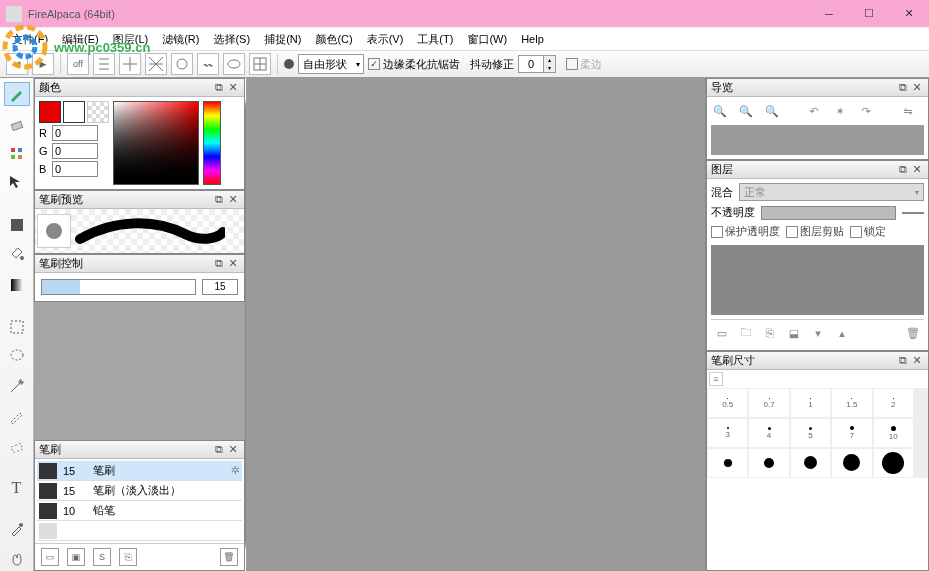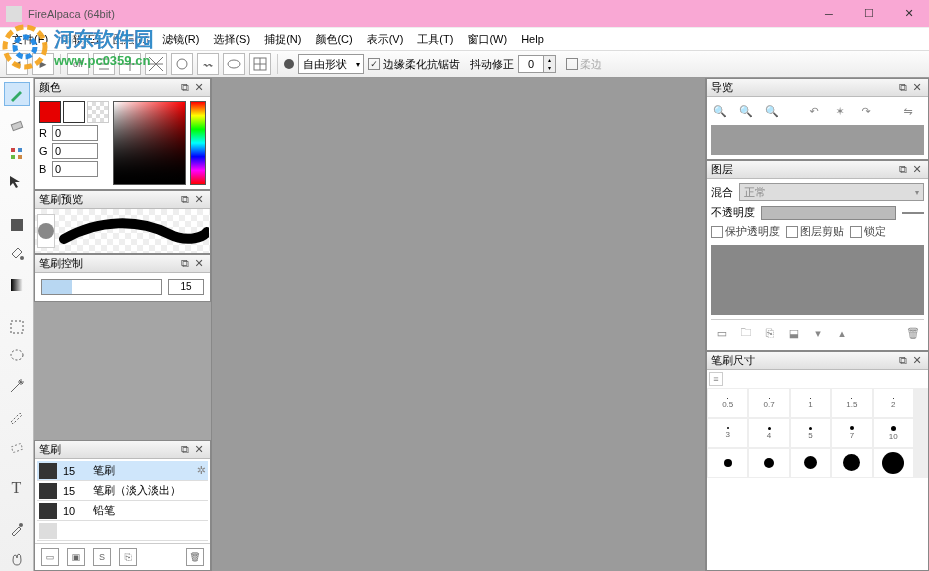--- a/index.html
+++ b/index.html
@@ -25,21 +25,21 @@
 .tb-spin input { width: 24px; border: none; text-align: center; height: 16px; }
 .tb-spin .sp { width: 12px; height: 16px; display: flex; flex-direction: column; }
 .tb-spin .sp div { flex: 1; font-size: 6px; text-align: center; line-height: 8px; background: #eee; border-left: 1px solid #999; }
 
 .workspace { display: flex; height: calc(100% - 78px); }
 
 .toolcol { width: 34px; background: linear-gradient(#fdfdfd,#f0f0f0); border-right: 1px solid #bbb; display: flex; flex-direction: column; align-items: center; padding-top: 4px; gap: 6px; }
 .tool { width: 26px; height: 24px; display: flex; align-items: center; justify-content: center; border: 1px solid transparent; }
 .tool.selected { background: #cfe6fb; border: 1px solid #7bb6e8; }
 
-.leftpanels { width: 178px; display: flex; flex-direction: column; background: #a5a5a5; border-right: 1px solid #888; }
+.leftpanels { width: 212px; display: flex; flex-direction: column; background: #a5a5a5; border-right: 1px solid #888; border-radius: 29px; }
 .panel { border: 1px solid #888; margin: 0; background: #fff; }
 .panel-header { height: 18px; background: linear-gradient(#f7f7f7,#e0e0e0); border-bottom: 1px solid #bbb; display: flex; align-items: center; padding: 0 4px; font-size: 11px; }
 .panel-header .sp { flex: 1; }
 .panel-header .pbtn { width: 14px; text-align: center; color: #555; cursor: pointer; }
 
 .color-body { display: flex; padding: 4px; gap: 4px; height: 92px; }
 .color-left { width: 70px; display: flex; flex-direction: column; gap: 2px; }
 .swatches { display: flex; gap: 2px; height: 22px; }
 .swatch-main { width: 22px; height: 22px; background: #e60000; border: 1px solid #333; }
 .swatch-sub { width: 22px; height: 22px; background: #fff; border: 1px solid #333; }
@@ -550,16 +550,15 @@
     </div>
   </div>
 </div>
 
 <div class="watermark">
   <svg class="wm-logo" viewBox="0 0 50 50">
     <circle cx="25" cy="25" r="20" fill="none" stroke="#f5a623" stroke-width="5" stroke-dasharray="8 4"></circle>
     <circle cx="25" cy="25" r="10" fill="none" stroke="#1e88e5" stroke-width="5" stroke-dasharray="6 3"></circle>
   </svg>
   <div class="wm-text">
-    <div class="wm-cn">河东软件园</div>
     <div class="wm-url">www.pc0359.cn</div>
   </div>
 </div>
 
 </body></html>

